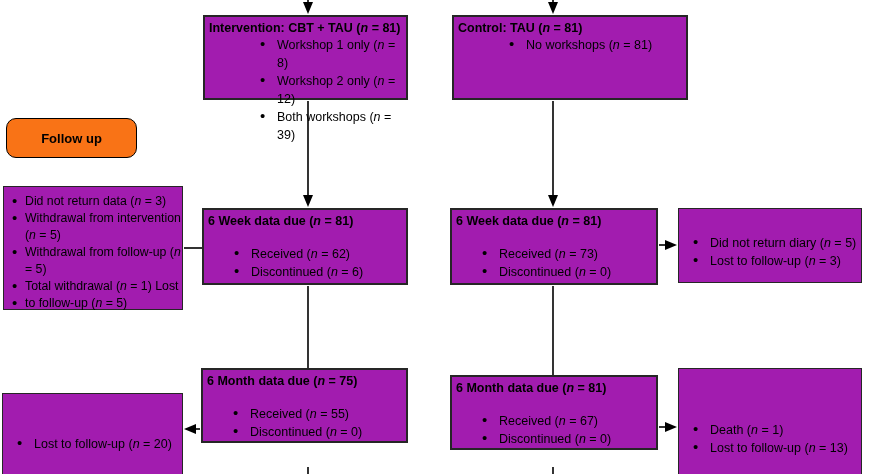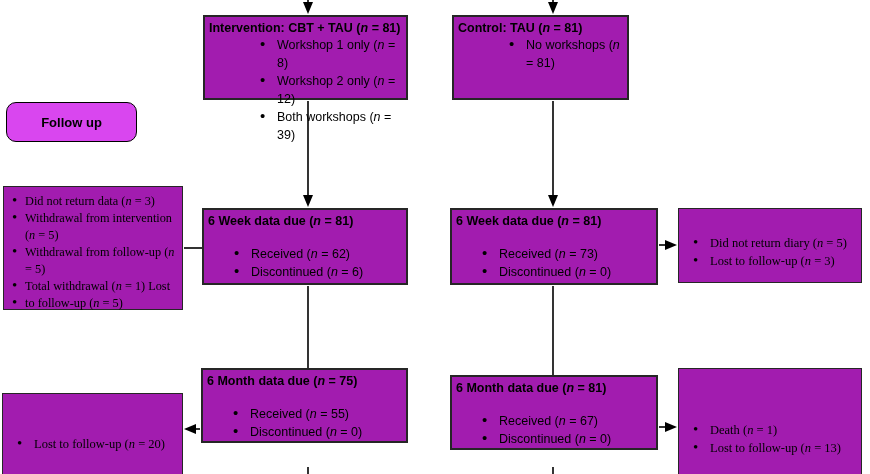--- a/index.html
+++ b/index.html
@@ -1,33 +1,33 @@
 <!DOCTYPE html>
 <html><head>
 <meta charset="utf-8">
 <style>
   * { margin:0; padding:0; box-sizing:border-box; }
   html,body { background:#fff; }
   body { font-family:"Liberation Sans", sans-serif; color:#000; }
   .canvas { position:relative; width:870px; height:474px; background:#fff; overflow:hidden; }
   svg.connectors { position:absolute; left:0; top:0; width:870px; height:474px; z-index:1; }
   .fbox { position:absolute; background:#a21caf; border:2px solid #262626; z-index:2; font-size:12.5px; line-height:15px; }
-  .fbox.thin { border-width:1.4px;font-family:Liberation Serif, serif; }
+  .fbox.thin { border-width:1.4px; }
   .fbox .title { font-weight:bold; font-size:12.5px; padding:4px 4px 0 4px; white-space:nowrap; }
   ul.bullets { list-style:none; }
   ul.bullets li { position:relative; padding-left:17px; line-height:18px; }
   ul.bullets li::before { content:"\2022"; position:absolute; left:0; top:-1px; font-size:15px; }
   
   ul.ind-lg { padding-left:55px; padding-right:2px; }
   ul.ind-md { margin-top:16px; padding-left:30px; padding-right:2px; }
   ul.ind-sm { padding-left:8px; padding-right:1px; }
   ul.ind-sm li { padding-left:13px; line-height:17px; font-size:12.3px; }
   ul.ind-side { padding-left:14px; padding-right:2px;margin-top:12px; }
   .vcenter { display:flex; flex-direction:column; justify-content:center; }
-  .pill { position:absolute; left:6px; top:102px; width:131px; height:40px; background:#d946ef;
+  .pill { position:absolute; left:6px; top:118px; width:131px; height:40px; background:#f97316;
           border:1.6px solid #000; border-radius:10px; z-index:2;
           display:flex; align-items:center; justify-content:center;
           font-weight:bold; font-size:13px; }
   .wbox { padding-top:6px; }
   i { font-style:italic; }
 </style>
 </head>
 <body>
 
 <div class="canvas">
@@ -58,21 +58,21 @@
 
   <div class="fbox" style="left:203px;top:15px;width:205px;height:85px">
     <div class="title">Intervention: CBT + TAU (<i>n</i> = 81)</div>
     <ul class="bullets ind-lg">
         <li>Workshop 1 only (<i>n</i> = 8)</li>
         <li>Workshop 2 only (<i>n</i> = 12)</li>
         <li>Both workshops (<i>n</i> = 39)</li>
       </ul>
   </div>
 
-  <div class="fbox" style="left:452px;top:15px;width:177px;height:85px">
+  <div class="fbox" style="left:452px;top:15px;width:236px;height:85px">
     <div class="title">Control: TAU (<i>n</i> = 81)</div>
     <ul class="bullets ind-lg">
         <li>No workshops (<i>n</i> = 81)</li>
       </ul>
   </div>
 
   <div class="fbox thin wbox" style="left:3px;top:186px;width:180px;height:124px">
     <ul class="bullets ind-sm">
         <li>Did not return data (<i>n</i> = 3)</li>
         <li>Withdrawal from intervention (<i>n</i> = 5)</li>

